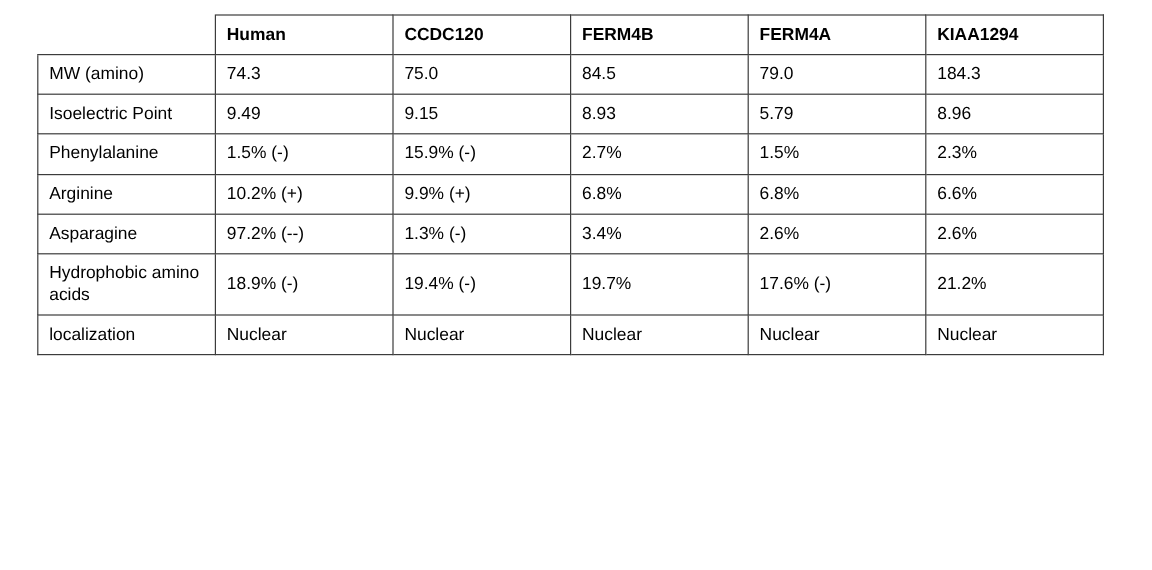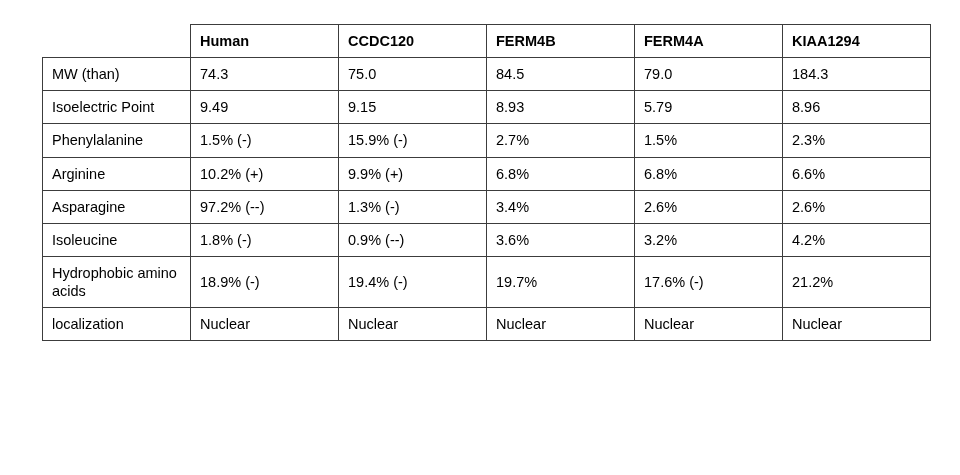--- a/index.html
+++ b/index.html
@@ -14,24 +14,23 @@
     color: #000000;
     overflow: hidden;
   }
   .page {
     position: relative;
     width: 960px;
     height: 475px;
   }
   .table-wrap {
     position: absolute;
-    left: 42px;
+    left: 31px;
     top: 12px;
     width: 888px;
-    margin-top: 12px;
   }
   table.data {
     border-collapse: collapse;
     table-layout: fixed;
     width: 888px;
     font-size: 14.5px;
   }
   table.data col.c0 { width: 148px; }
   table.data col.cx { width: 148px; }
   table.data th, table.data td {
@@ -93,21 +92,21 @@
           <th class="corner"></th>
           <th>Human</th>
           <th>CCDC120</th>
           <th>FERM4B</th>
           <th>FERM4A</th>
           <th>KIAA1294</th>
         </tr>
       </thead>
       <tbody>
         <tr>
-          <td>MW (than)</td>
+          <td>MW (amino)</td>
           <td>74.3</td>
           <td>75.0</td>
           <td>84.5</td>
           <td>79.0</td>
           <td>184.3</td>
         </tr>
         <tr>
           <td>Isoelectric Point</td>
           <td>9.49</td>
           <td>9.15</td>
@@ -132,28 +131,20 @@
           <td>6.6%</td>
         </tr>
         <tr>
           <td>Asparagine</td>
           <td>97.2% (--)</td>
           <td>1.3% (-)</td>
           <td>3.4%</td>
           <td>2.6%</td>
           <td>2.6%</td>
         </tr>
-        <tr>
-          <td>Isoleucine</td>
-          <td>1.8% (-)</td>
-          <td>0.9% (--)</td>
-          <td>3.6%</td>
-          <td>3.2%</td>
-          <td>4.2%</td>
-        </tr>
         <tr class="tall">
           <td>Hydrophobic amino acids</td>
           <td>18.9% (-)</td>
           <td>19.4% (-)</td>
           <td>19.7%</td>
           <td>17.6% (-)</td>
           <td>21.2%</td>
         </tr>
         <tr>
           <td>localization</td>

